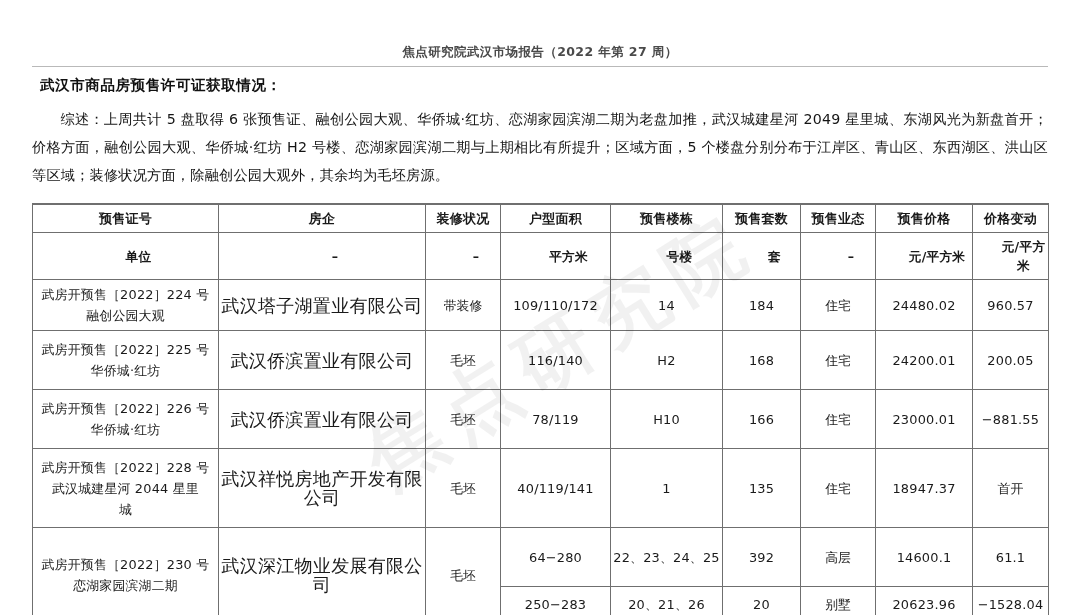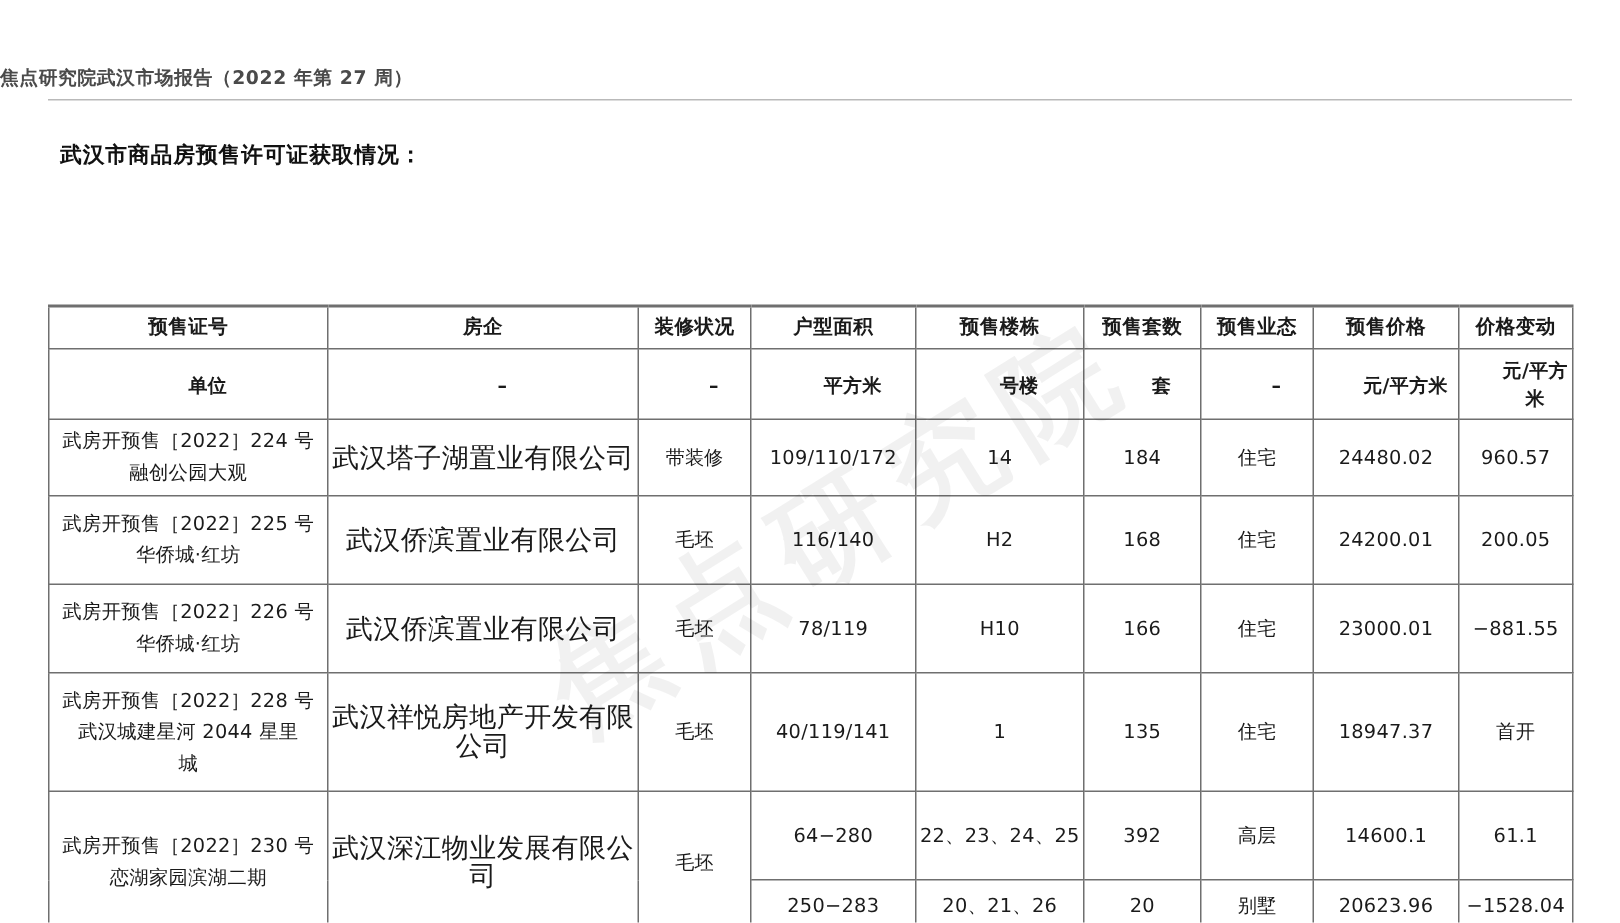--- a/index.html
+++ b/index.html
@@ -22,20 +22,21 @@
     top: 0;
     left: 0;
     width: 1080px;
     height: 72px;
   }
   #page-header .hdr-text {
     position: absolute;
     top: 44px;
     left: 0;
     width: 1080px;
+    text-align: center;
     font-size: 12.5px;
     letter-spacing: .4px;
     color: #4a4a4a;
     font-family: "DejaVu Sans", "Liberation Sans", sans-serif;
     font-weight: 600;
   }
   #page-header .hdr-rule {
     position: absolute;
     top: 66px;
     left: 32px;
@@ -61,21 +62,21 @@
     pointer-events: none;
     user-select: none;
     font-family: "DejaVu Sans", "Liberation Sans", sans-serif;
     z-index: 5;
   }
 
   
   #article {
     position: absolute;
     left: 32px;
-    top: 94px;
+    top: 76px;
     width: 1016px;
     z-index: 2;
   }
   #section-title {
     font-size: 14.5px;
     font-weight: 700;
     font-family: "DejaVu Sans", "Liberation Sans", sans-serif;
     letter-spacing: .6px;
     margin: 0 0 10px 8px;
     color: #111;
@@ -156,20 +157,21 @@
 
 <div id="page-header">
   <div class="hdr-text">焦点研究院武汉市场报告（2022 年第 27 周）</div>
   <div class="hdr-rule"></div>
 </div>
 
 <div id="watermark">焦点研究院</div>
 
 <div id="article">
   <h2 id="section-title">武汉市商品房预售许可证获取情况：</h2>
+  <p id="summary-paragraph">综述：上周共计 5 盘取得 6 张预售证、融创公园大观、华侨城·红坊、恋湖家园滨湖二期为老盘加推，武汉城建星河 2049 星里城、东湖风光为新盘首开；价格方面，融创公园大观、华侨城·红坊 H2 号楼、恋湖家园滨湖二期与上期相比有所提升；区域方面，5 个楼盘分别分布于江岸区、青山区、东西湖区、洪山区等区域；装修状况方面，除融创公园大观外，其余均为毛坯房源。</p>
 </div>
 
 <div id="presale-table-wrap">
   <table class="presale">
     <colgroup>
       <col style="width:186px">
       <col style="width:207px">
       <col style="width:75px">
       <col style="width:110px">
       <col style="width:112px">

